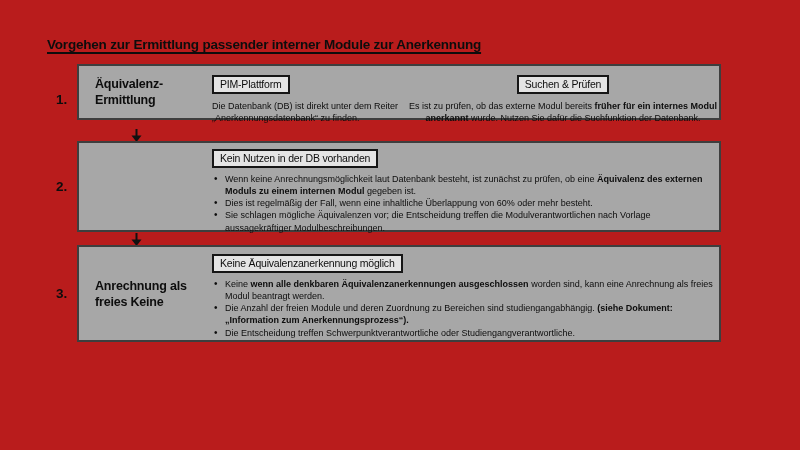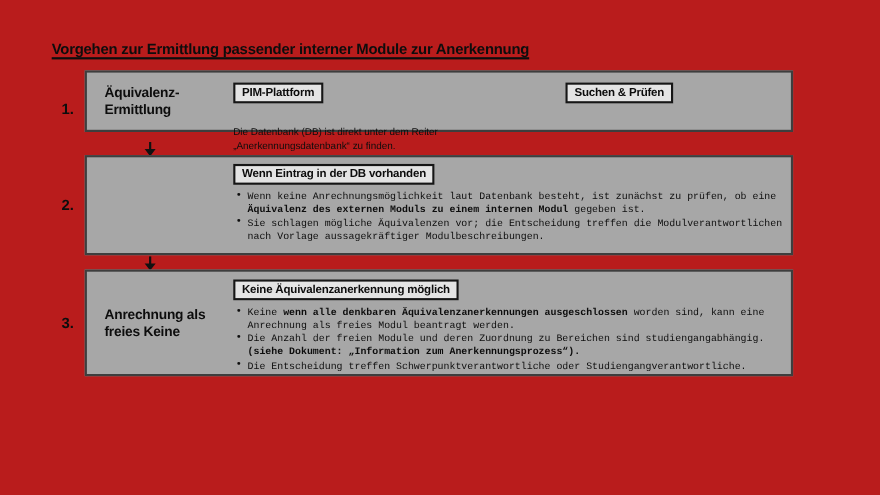--- a/index.html
+++ b/index.html
@@ -29,31 +29,31 @@
   .label {
     position:absolute; left:16px; top:50%; transform:translateY(-50%);
     font-size:12.5px; font-weight:bold; line-height:1.3; letter-spacing:-0.2px;
     max-width:118px;
   }
 
   .tag {
     display:inline-block;
     background:#e4e4e4; border:2px solid #161616;
     padding:1px 6px 2px 6px;
-    font-size:10.5px; font-weight:bold; letter-spacing:-0.2px;
+    font-size:10.5px; font-weight:normal; letter-spacing:-0.2px;
     white-space:nowrap;
   }
 
   .col  { position:absolute; top:8px; }
   .col1 { left:133px; width:188px; }
   .col2 { left:323px; width:322px;text-align:center; }
-  .body { margin-top:20px; font-size:9px; line-height:1.35; }
+  .body { margin-top:6px; font-size:9px; line-height:1.35; }
 
   .content { position:absolute; left:133px; top:5px; width:505px; }
-  ul.bullets { list-style:none; margin-top:5px;font-family:Liberation Mono, monospace; }
+  ul.bullets { list-style:none; margin-top:5px; }
   ul.bullets li { position:relative; padding-left:13px; font-size:9px; line-height:1.35; }
   ul.bullets li::before { content:"•"; position:absolute; left:2px; top:-1px; font-size:10px; }
 
   b { font-weight:bold; }
 
   .arrow { position:absolute; left:130px; width:13px; height:13px; line-height:0; }
   .arrow1 { top:128.5px; }
   .arrow2 { top:232.5px; }
 </style>
 </head>
@@ -68,36 +68,38 @@
     <div class="label">
       <span>Äquivalenz-</span><br>
       <span>Ermittlung</span>
     </div>
     <div class="col col1">
       <span class="tag">PIM-Plattform</span>
       <p class="body"><span>Die Datenbank (DB) ist direkt unter dem Reiter „Anerkennungsdatenbank“ zu finden.</span><b></b><span></span></p>
     </div>
     <div class="col col2">
       <span class="tag">Suchen &amp; Prüfen</span>
+      <p class="body"><span>Es ist zu prüfen, ob das externe Modul bereits </span><b>früher für ein internes Modul anerkannt</b><span> wurde. Nutzen Sie dafür die Suchfunktion der Datenbank.</span></p>
     </div>
   </div>
 
   <div class="arrow arrow1">
     <svg width="13" height="13" viewBox="0 0 13 13" aria-hidden="true">
       <line x1="6.5" y1="0" x2="6.5" y2="7" stroke="#111111" stroke-width="2"></line>
       <polygon points="1.5,6.5 11.5,6.5 6.5,13" fill="#111111"></polygon>
     </svg>
   </div>
 
   <div class="stepnum" style="top:179px">2.</div>
   <div class="box box2">
     <div class="content">
-      <span class="tag">Wenn Eintrag in der DB vorhanden</span>
+      <span class="tag">Kein Nutzen in der DB vorhanden</span>
       <ul class="bullets">
         <li><span>Wenn keine Anrechnungsmöglichkeit laut Datenbank besteht, ist zunächst zu prüfen, ob eine </span><b>Äquivalenz des externen Moduls zu einem internen Modul</b><span> gegeben ist.</span></li>
+        <li><span>Dies ist regelmäßig der Fall, wenn eine inhaltliche Überlappung von 60% oder mehr besteht.</span><b></b><span></span></li>
         <li><span>Sie schlagen mögliche Äquivalenzen vor; die Entscheidung treffen die Modulverantwortlichen nach Vorlage aussagekräftiger Modulbeschreibungen.</span><b></b><span></span></li>
       </ul>
     </div>
   </div>
 
   <div class="arrow arrow2">
     <svg width="13" height="13" viewBox="0 0 13 13" aria-hidden="true">
       <line x1="6.5" y1="0" x2="6.5" y2="7" stroke="#111111" stroke-width="2"></line>
       <polygon points="1.5,6.5 11.5,6.5 6.5,13" fill="#111111"></polygon>
     </svg>

